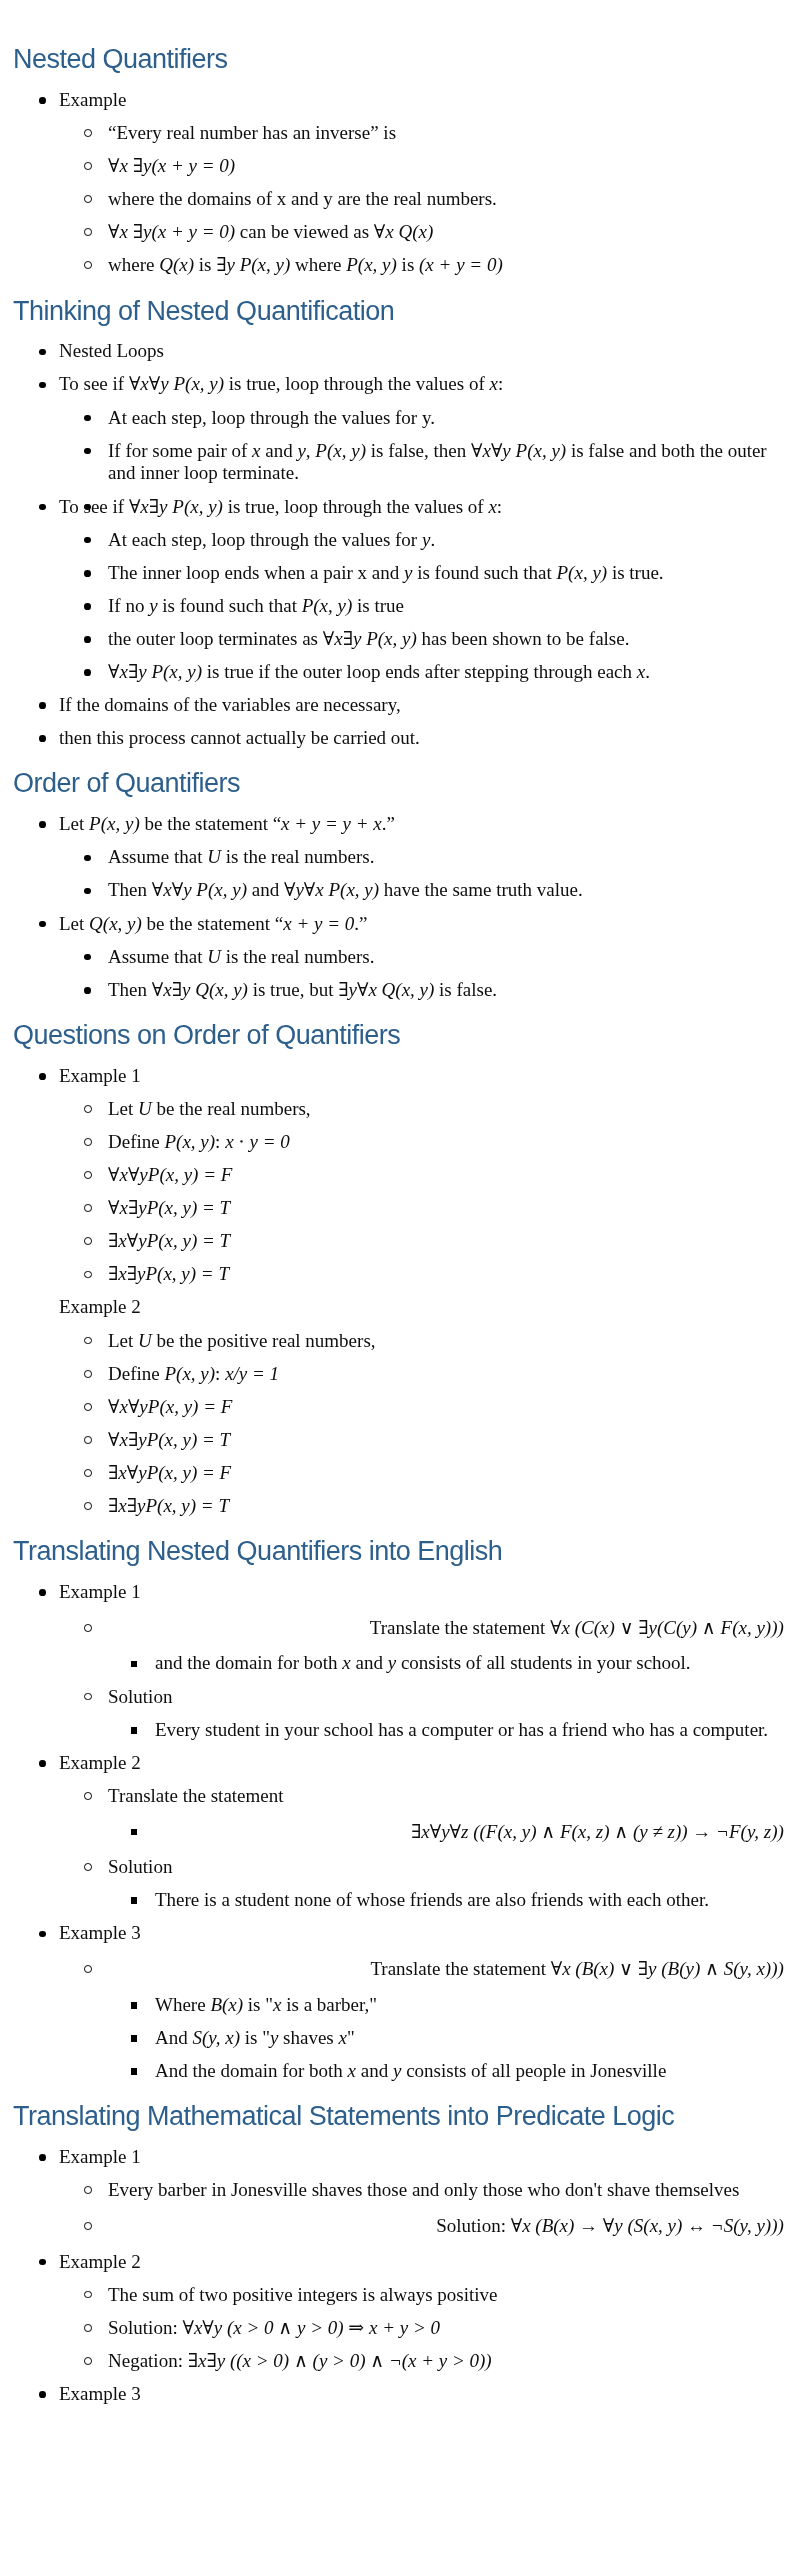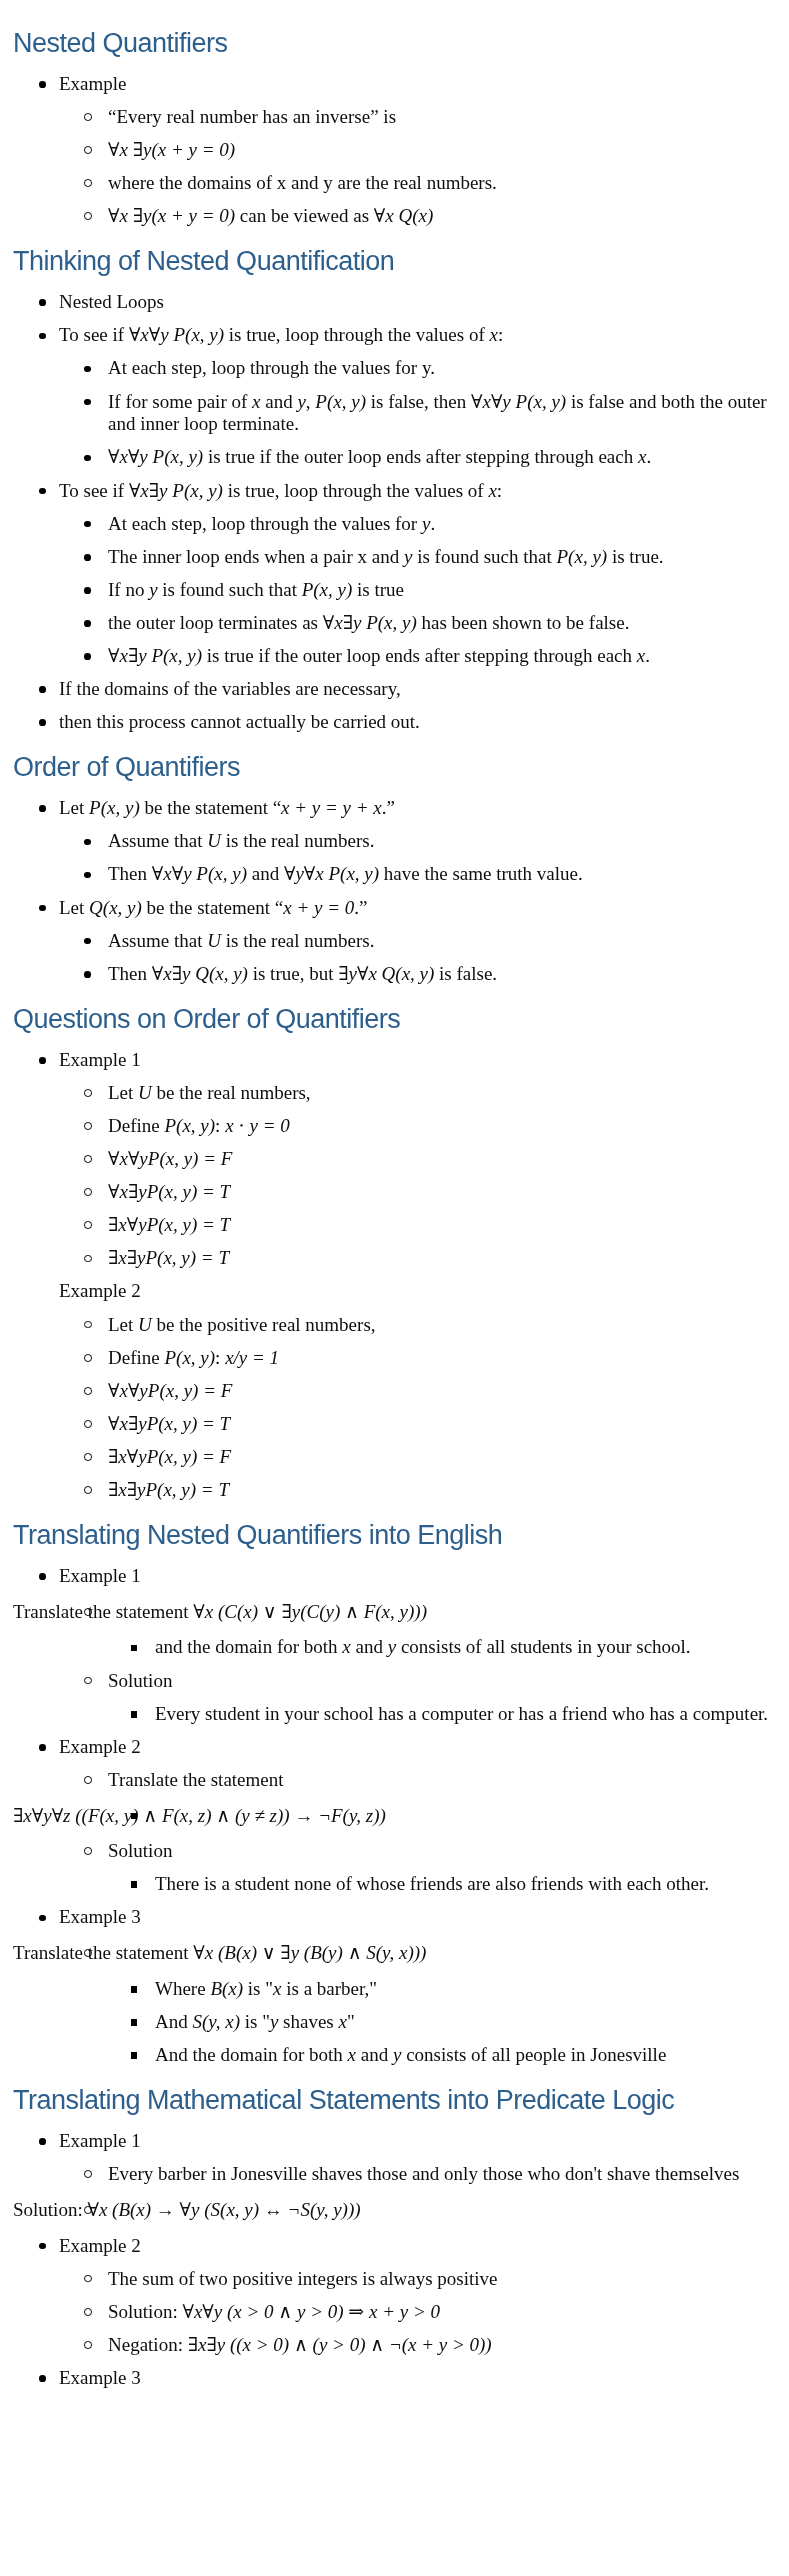--- a/index.html
+++ b/index.html
@@ -16,39 +16,39 @@
   .content-wrap{padding:27px 5.2px 0 13px;}
   h2{
     font-family:"Liberation Sans","DejaVu Sans",sans-serif;
     font-weight:400;
     color:#2d5f8d;
     font-size:27px;
     line-height:1.2;
     letter-spacing:-0.5px;
     margin:17.5px 0 13.4px 0;
   }
-  section:first-child h2{margin-top:0;}
+  section:first-child h2{margin-top:16px;}
   .item{
     position:relative;
     font-size:19px;
     line-height:1.2;
     margin:0 0 10.3px 0;
   }
   .item p.content{margin:0;}
   .i1{padding-left:46px;}
   .i2{padding-left:95px;}
   .i3{padding-left:142px;}
   .bullet{position:absolute;display:block;}
   .i1 > .bullet{left:26px;}
   .i2 > .bullet{left:71px;}
   .i3 > .bullet{left:118px;}
   .disc{width:6.7px;height:6.7px;border-radius:50%;background:#000;top:8.2px;}
   .circle{width:5.7px;height:5.7px;border-radius:50%;border:1.3px solid #000;background:transparent;top:7.2px;}
   .square{width:5.7px;height:6.7px;background:#000;top:8.2px;}
-  .tall{padding:2.6px 0;}
+  .tall{padding:2.6px 0;text-align:right;}
   .tall > .circle{top:9.8px;}
   .tall > .square{top:10.8px;}
   .math{font-style:italic;}
 </style>
 </head>
 <body>
 
 <div class="page">
   <main class="content-wrap" id="doc">
       <section>
@@ -66,20 +66,24 @@
           <p class="content"><span class="math">∀x ∃y(x + y = 0)</span></p>
         </div>
         <div class="item i2">
           <span class="bullet circle"></span>
           <p class="content">where the domains of x and y are the real numbers.</p>
         </div>
         <div class="item i2">
           <span class="bullet circle"></span>
           <p class="content"><span class="math">∀x ∃y(x + y = 0)</span> can be viewed as <span class="math">∀x Q(x)</span></p>
         </div>
+        <div class="item i2">
+          <span class="bullet circle"></span>
+          <p class="content">where <span class="math">Q(x)</span> is <span class="math">∃y P(x, y)</span> where <span class="math">P(x, y)</span> is <span class="math">(x + y = 0)</span></p>
+        </div>
       </section>
       <section>
         <h2>Thinking of Nested Quantification</h2>
         <div class="item i1">
           <span class="bullet disc"></span>
           <p class="content">Nested Loops</p>
         </div>
         <div class="item i1">
           <span class="bullet disc"></span>
           <p class="content">To see if <span class="math">∀x∀y P(x, y)</span> is true, loop through the values of <span class="math">x</span>:</p>
@@ -87,21 +91,20 @@
         <div class="item i2">
           <span class="bullet disc"></span>
           <p class="content">At each step, loop through the values for y.</p>
         </div>
         <div class="item i2">
           <span class="bullet disc"></span>
           <p class="content">If for some pair of <span class="math">x</span> and <span class="math">y</span>, <span class="math">P(x, y)</span> is false, then <span class="math">∀x∀y P(x, y)</span> is false and both the outer and inner loop terminate.</p>
         </div>
         <div class="item i2">
           <span class="bullet disc"></span>
-          <p class="content"><span class="math">∀x∀y P(x, y)</span> is true if the outer loop ends after stepping through each <span class="math">x</span>.</p>
         </div>
         <div class="item i1">
           <span class="bullet disc"></span>
           <p class="content">To see if <span class="math">∀x∃y P(x, y)</span> is true, loop through the values of <span class="math">x</span>:</p>
         </div>
         <div class="item i2">
           <span class="bullet disc"></span>
           <p class="content">At each step, loop through the values for <span class="math">y</span>.</p>
         </div>
         <div class="item i2">

